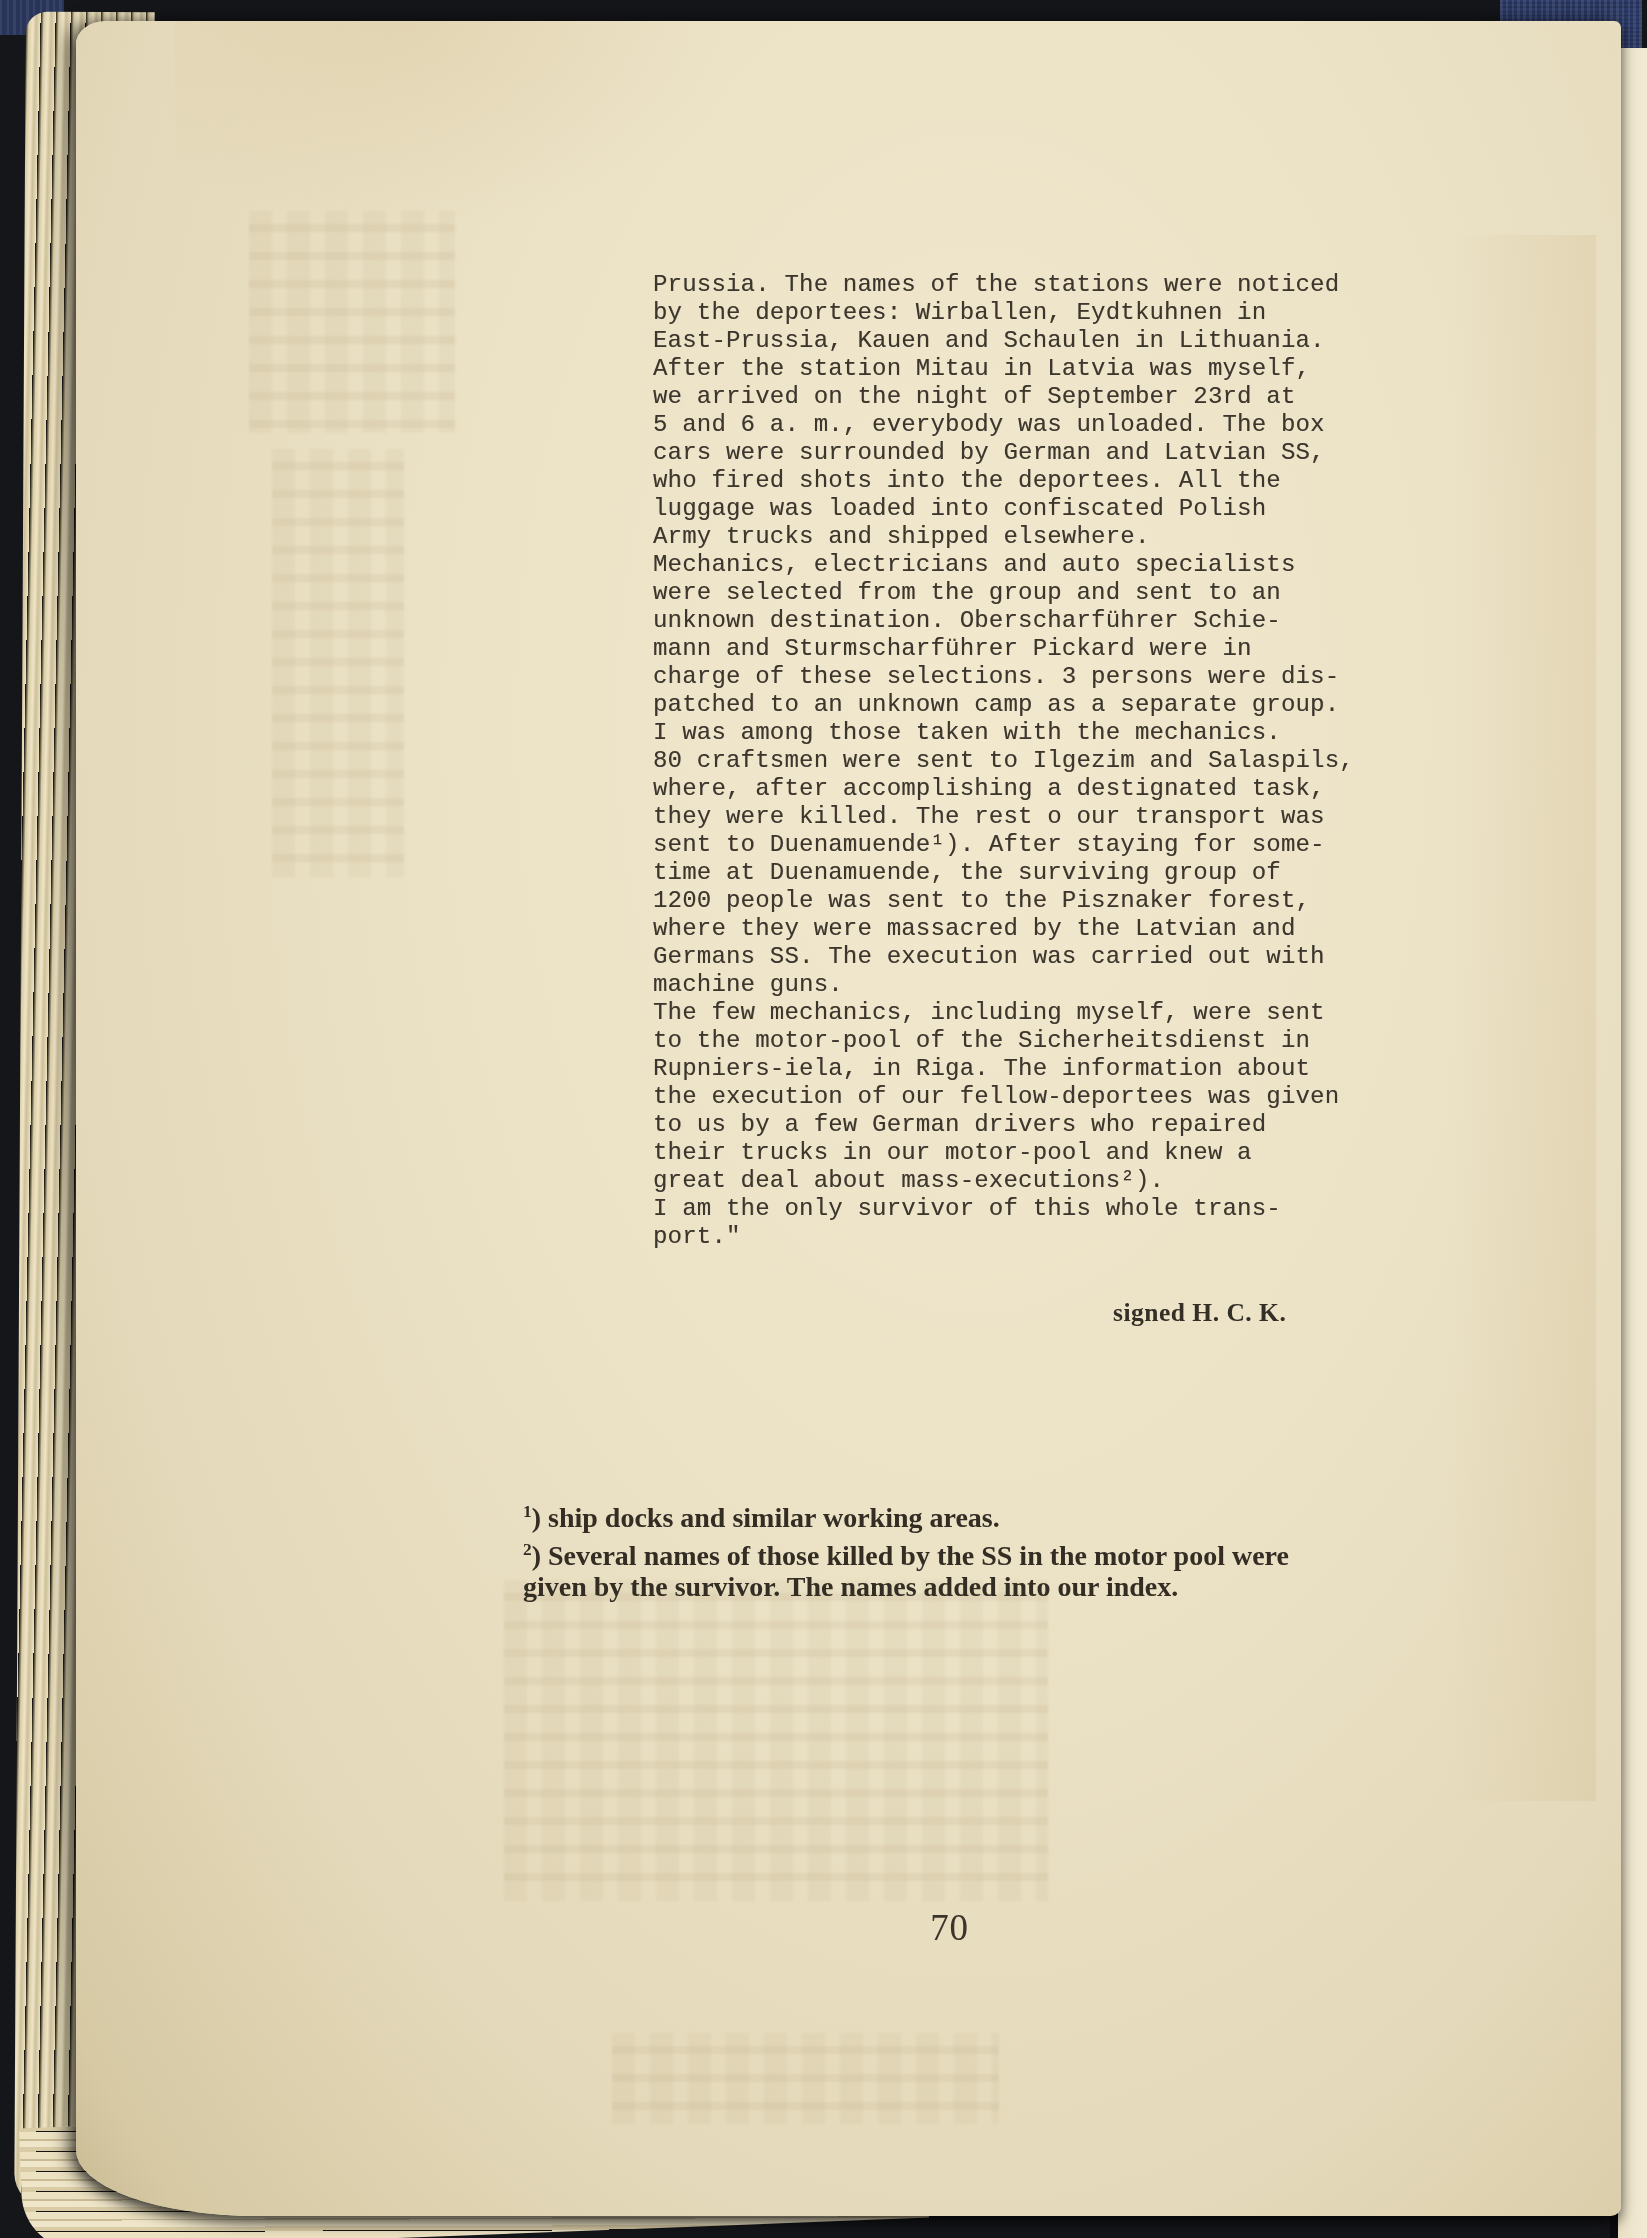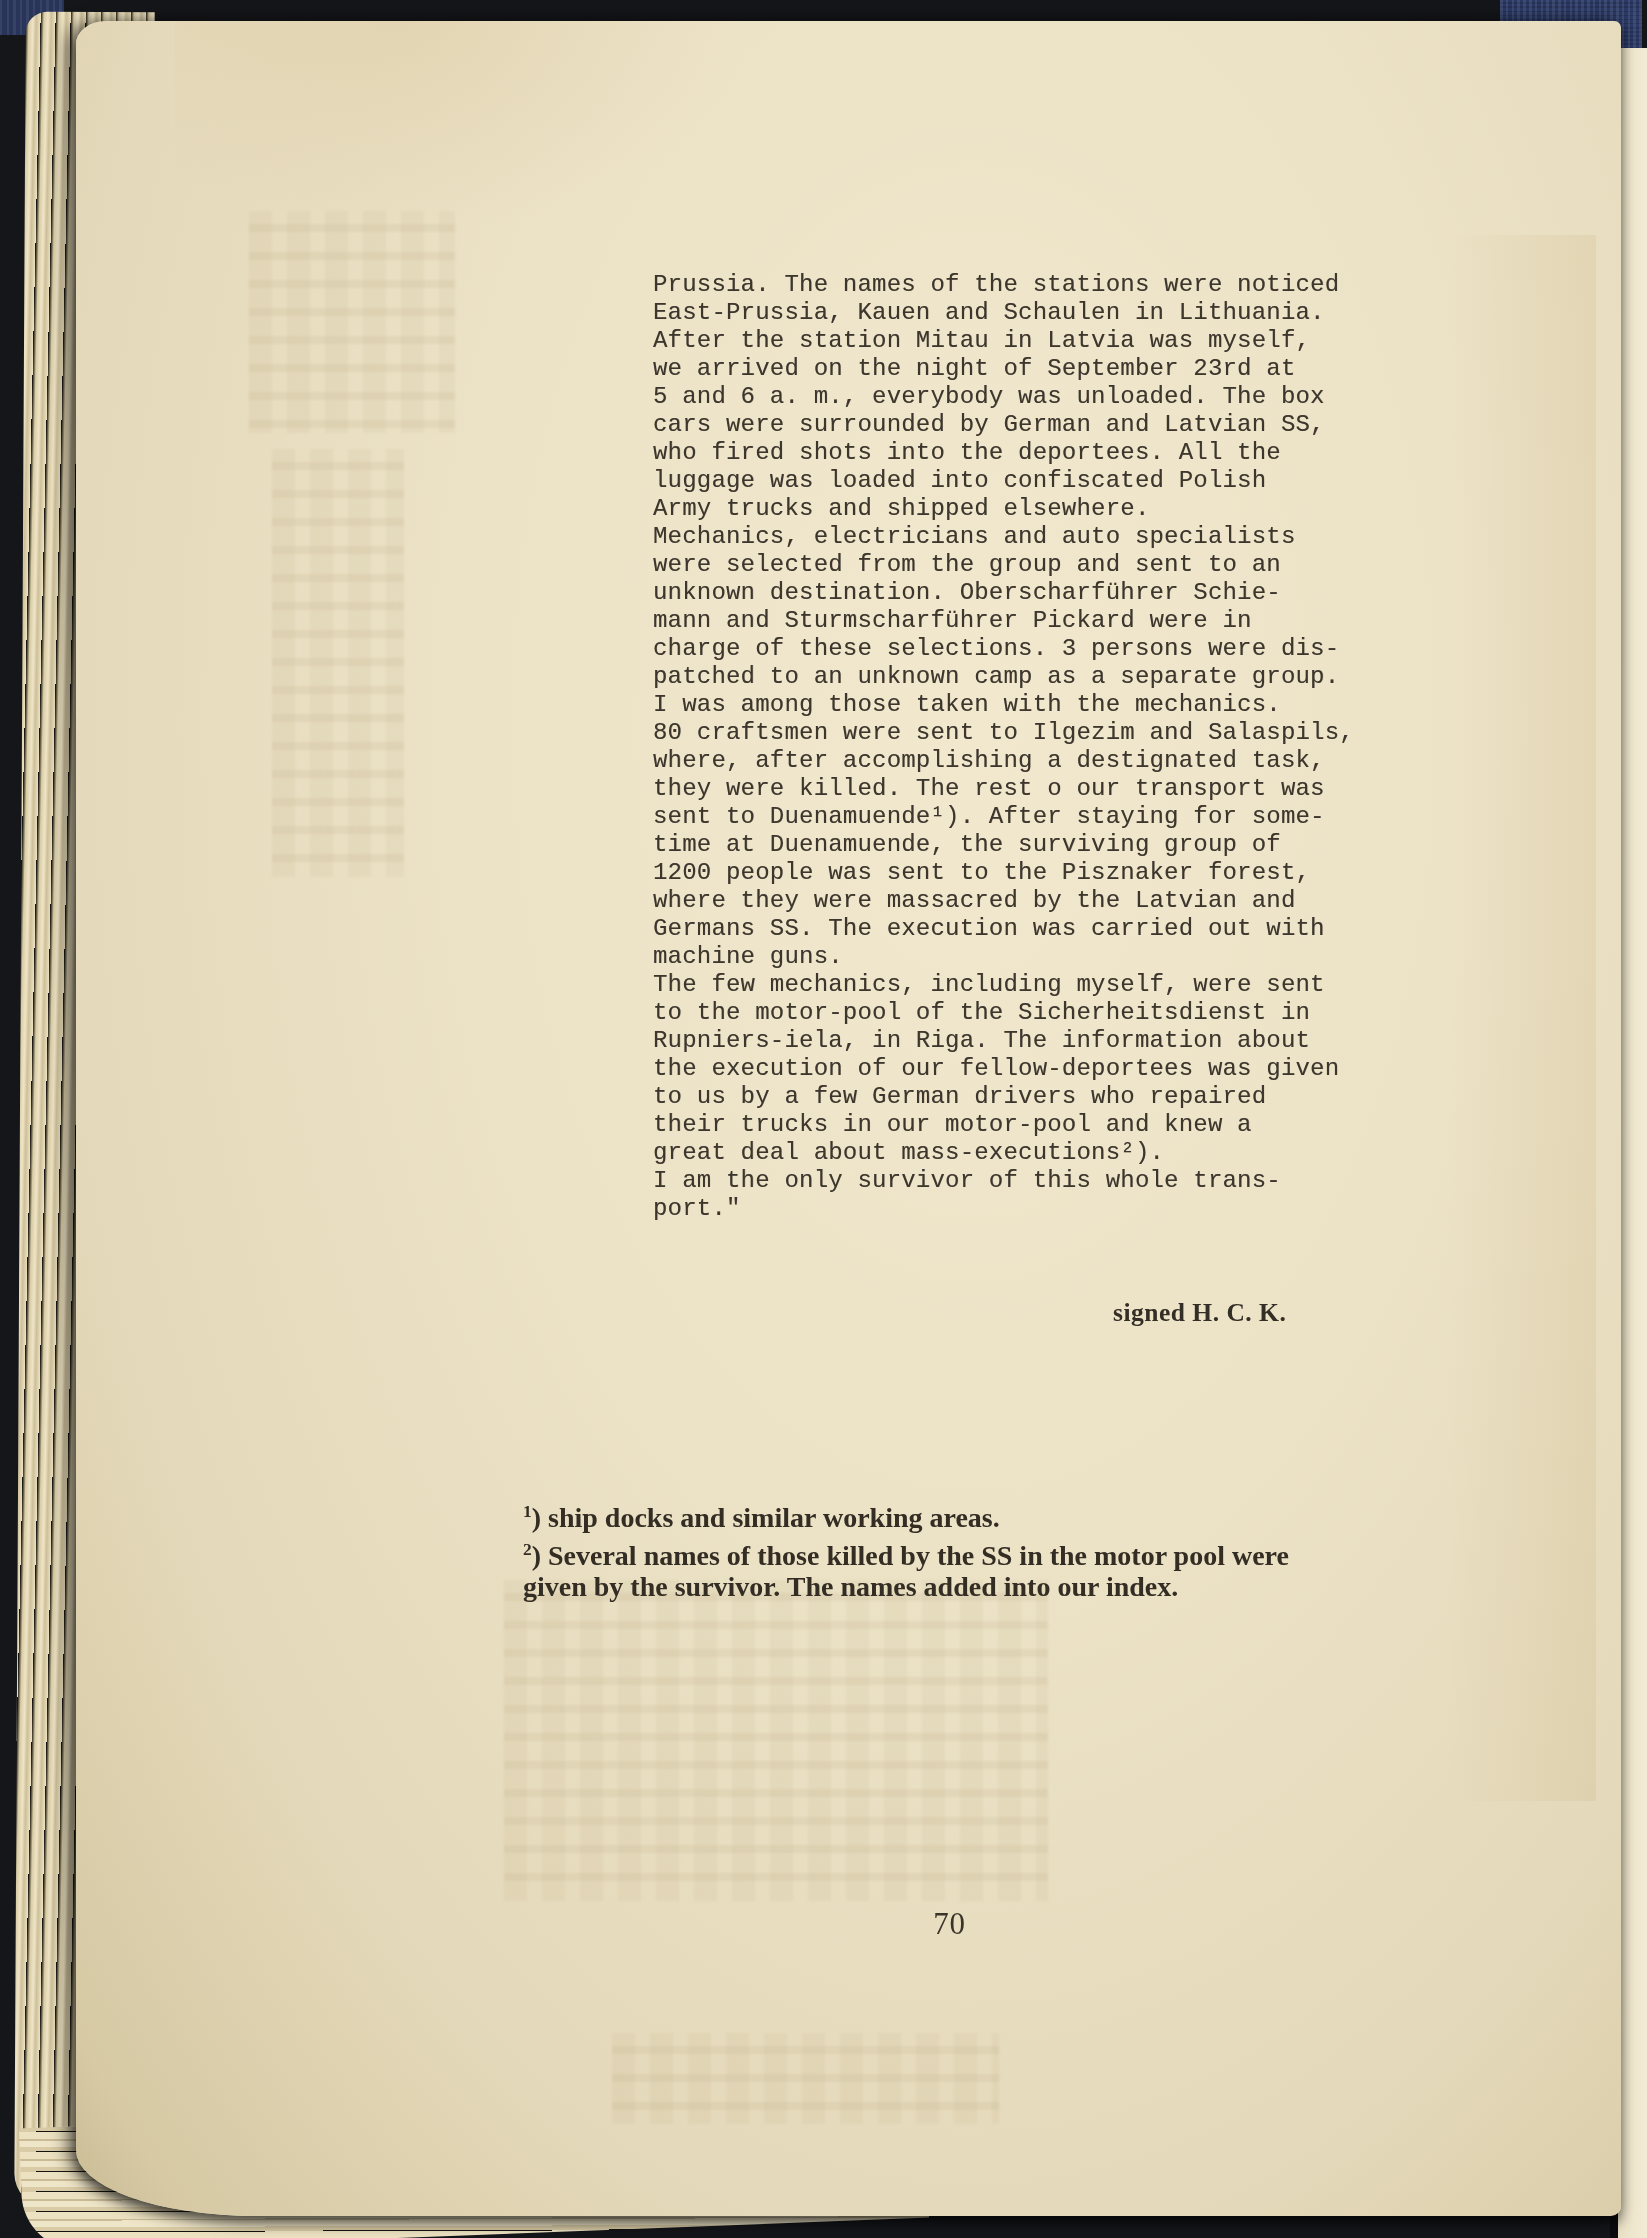--- a/index.html
+++ b/index.html
@@ -50,21 +50,21 @@
   .signature{position:absolute;left:1037px;top:1277px;
     font-size:25.5px;font-weight:700;color:#332e26;letter-spacing:0.5px;text-align:right;}
   .paragraph{position:absolute;left:447px;top:1332px;
     font-size:26px;font-weight:700;line-height:46px;color:#332d24;
     word-spacing:1.6px;letter-spacing:0.2px;}
   .para-line{white-space:pre;}
   .footnotes{position:absolute;left:447px;top:1481px;width:832px;}
   .footnote{font-size:28px;font-weight:700;line-height:31px;color:#332d24;margin-bottom:6.6px;}
   .footnote sup{font-size:.62em;vertical-align:super;line-height:0;}
   .page-number{position:absolute;left:791px;top:1885px;width:165px;text-align:center;
-    font-size:31px;font-weight:400;color:#3a342b;letter-spacing:0.8px;}
+    font-size:37px;font-weight:400;color:#3a342b;letter-spacing:0.8px;}
 </style>
 </head>
 <body>
 
 <div>
 
   <div class="binding-tl"></div>
   <div class="binding-tr"></div>
   <div class="page-sliver-right"></div>
   <div class="page-stack-left"></div>
@@ -73,20 +73,21 @@
   <div class="page">
     <div class="stain-right"></div>
     <div class="stain-top"></div>
     <div class="ghost g0"></div>
     <div class="ghost g1"></div>
     <div class="ghost g2"></div>
     <div class="ghost g3"></div>
 
     <div class="typed">
         <div class="typed-line">Prussia. The names of the stations were noticed</div>
+        <div class="typed-line">by the deportees: Wirballen, Eydtkuhnen in</div>
         <div class="typed-line">East-Prussia, Kauen and Schaulen in Lithuania.</div>
         <div class="typed-line">After the station Mitau in Latvia was myself,</div>
         <div class="typed-line">we arrived on the night of September 23rd at</div>
         <div class="typed-line">5 and 6 a. m., everybody was unloaded. The box</div>
         <div class="typed-line">cars were surrounded by German and Latvian SS,</div>
         <div class="typed-line">who fired shots into the deportees. All the</div>
         <div class="typed-line">luggage was loaded into confiscated Polish</div>
         <div class="typed-line">Army trucks and shipped elsewhere.</div>
         <div class="typed-line">Mechanics, electricians and auto specialists</div>
         <div class="typed-line">were selected from the group and sent to an</div>

